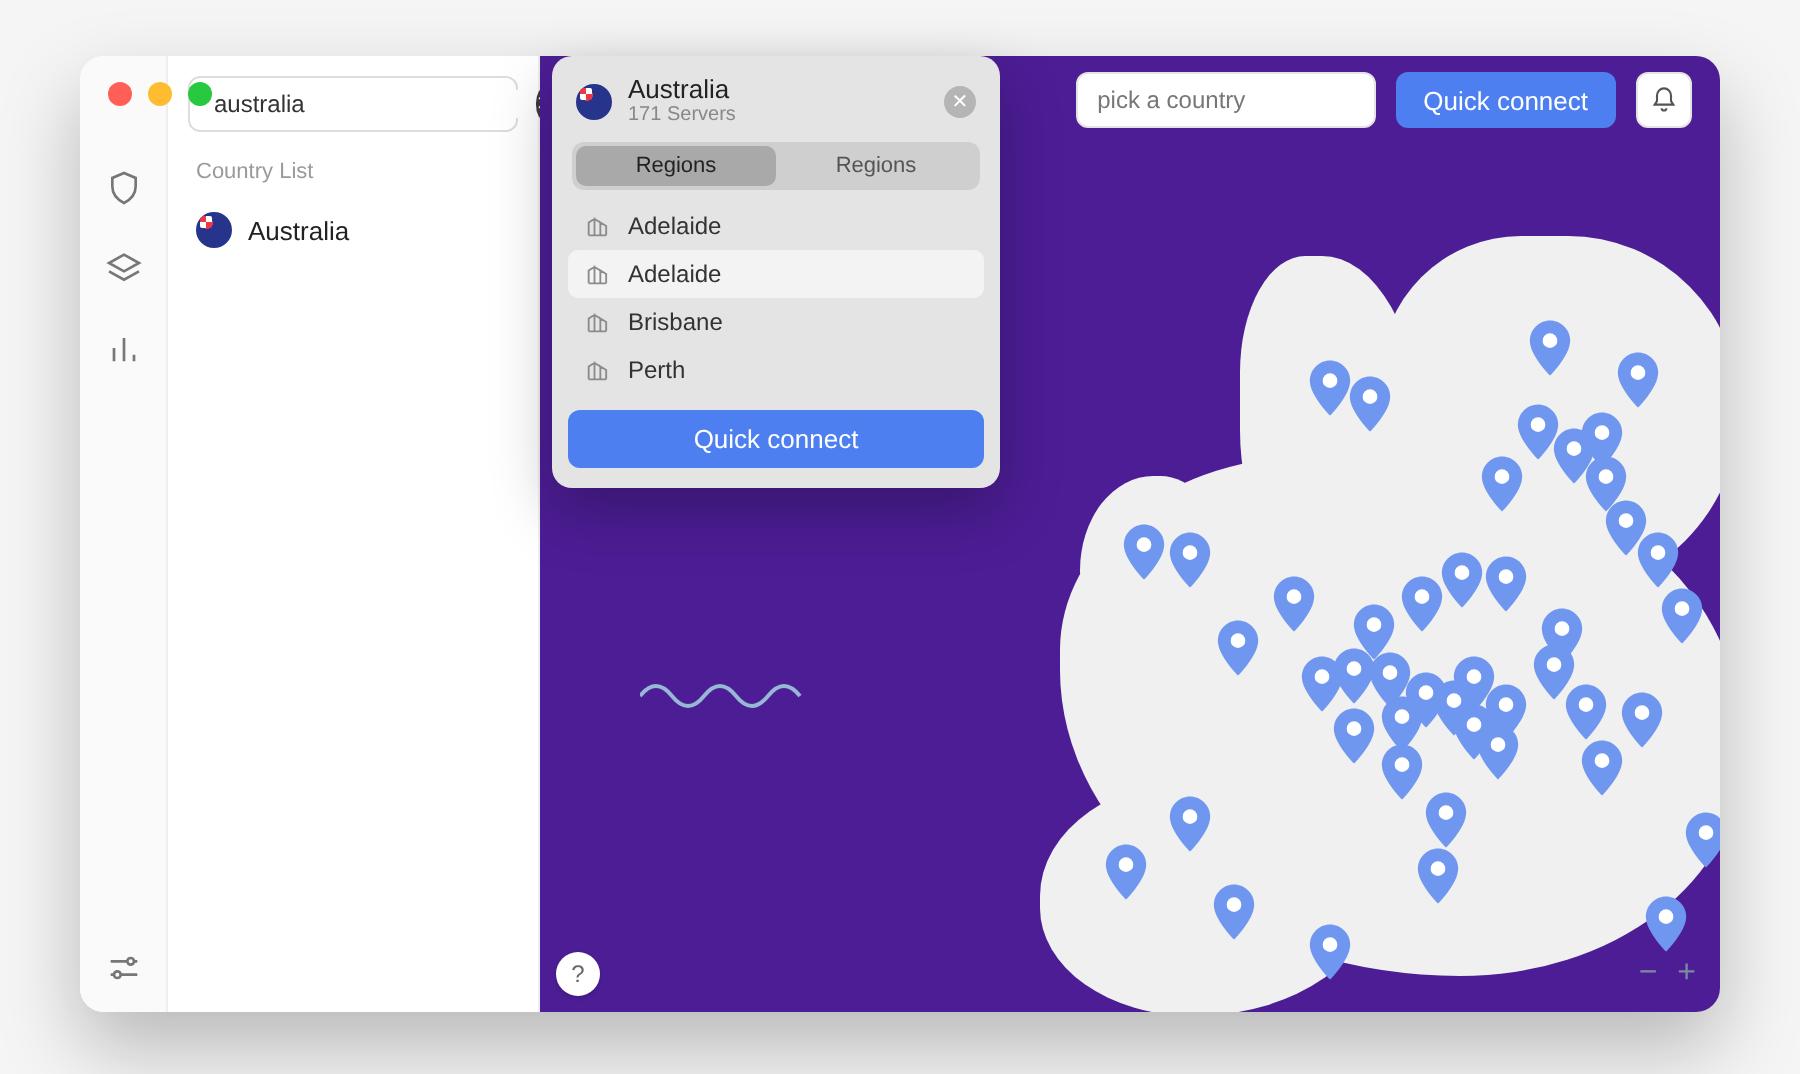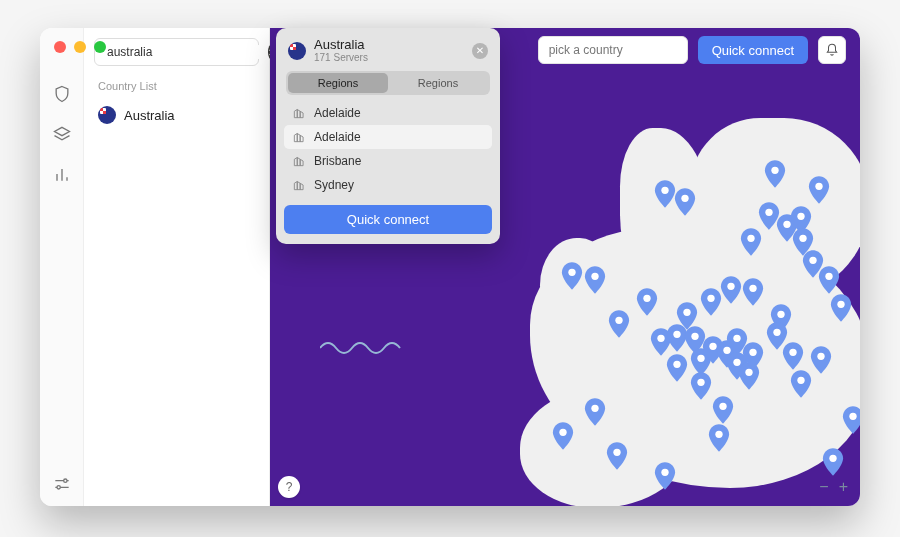--- a/index.html
+++ b/index.html
@@ -491,17 +491,17 @@
           </svg>
         </span>
         <span>Brisbane</span>
       </div>
       <div class="region-item">
         <span class="city-ico">
           <svg viewBox="0 0 24 24" width="14" height="14" fill="none" stroke="currentColor" stroke-width="1.6">
             <path d="M4 20V9l5-3v14M9 20V6l5 3v11M14 20V9l5 3v8M4 20h15"></path>
           </svg>
         </span>
-        <span>Sydney</span>
+        <span>Perth</span>
       </div>
     </div>
   <button class="pop-connect">Quick connect</button>
 </div>
 
 </body></html>

